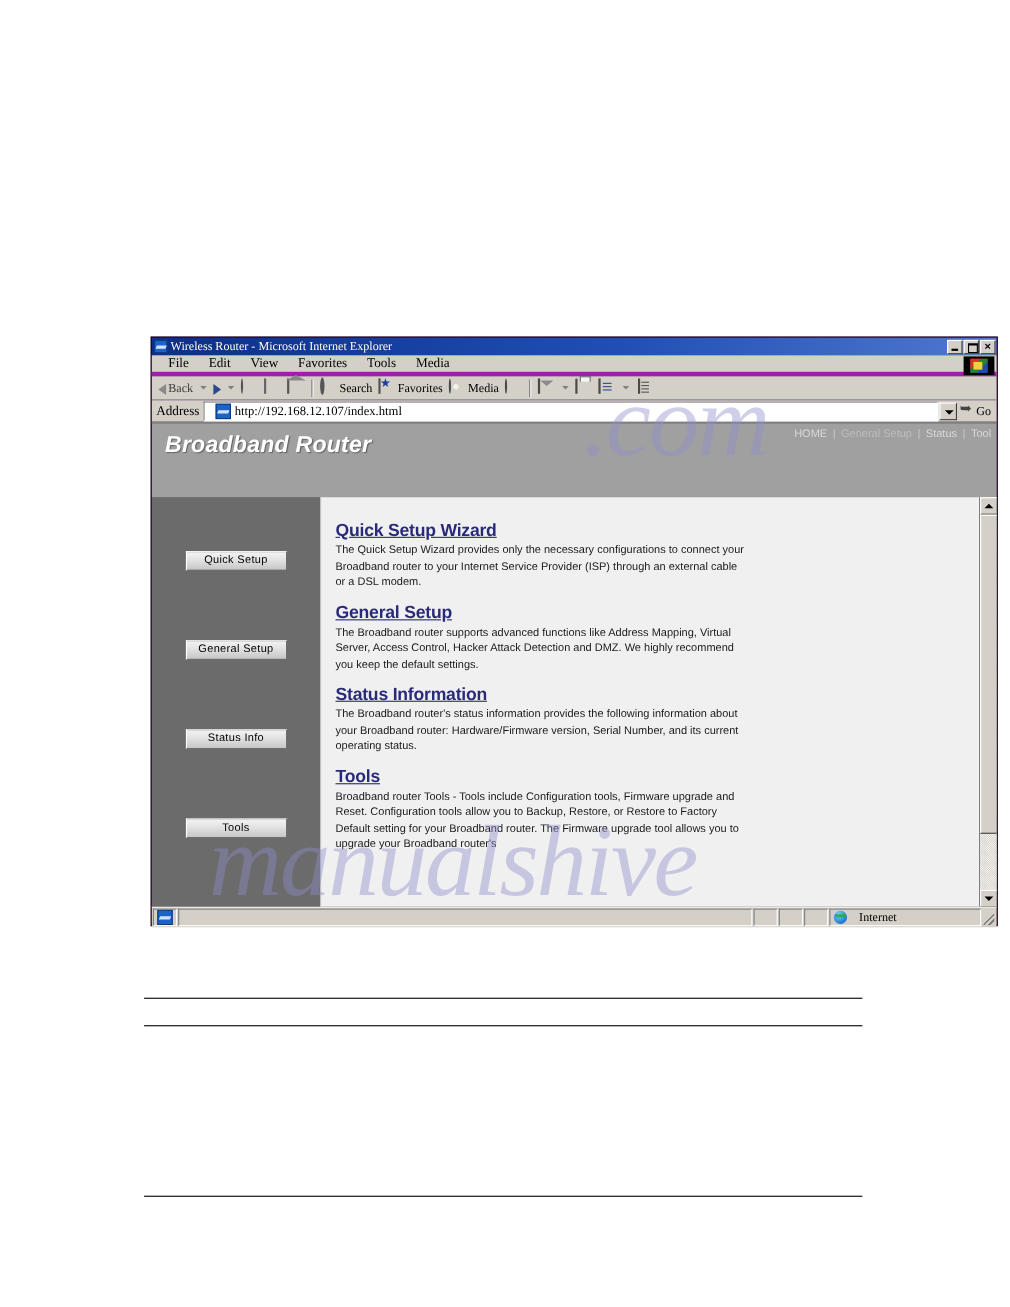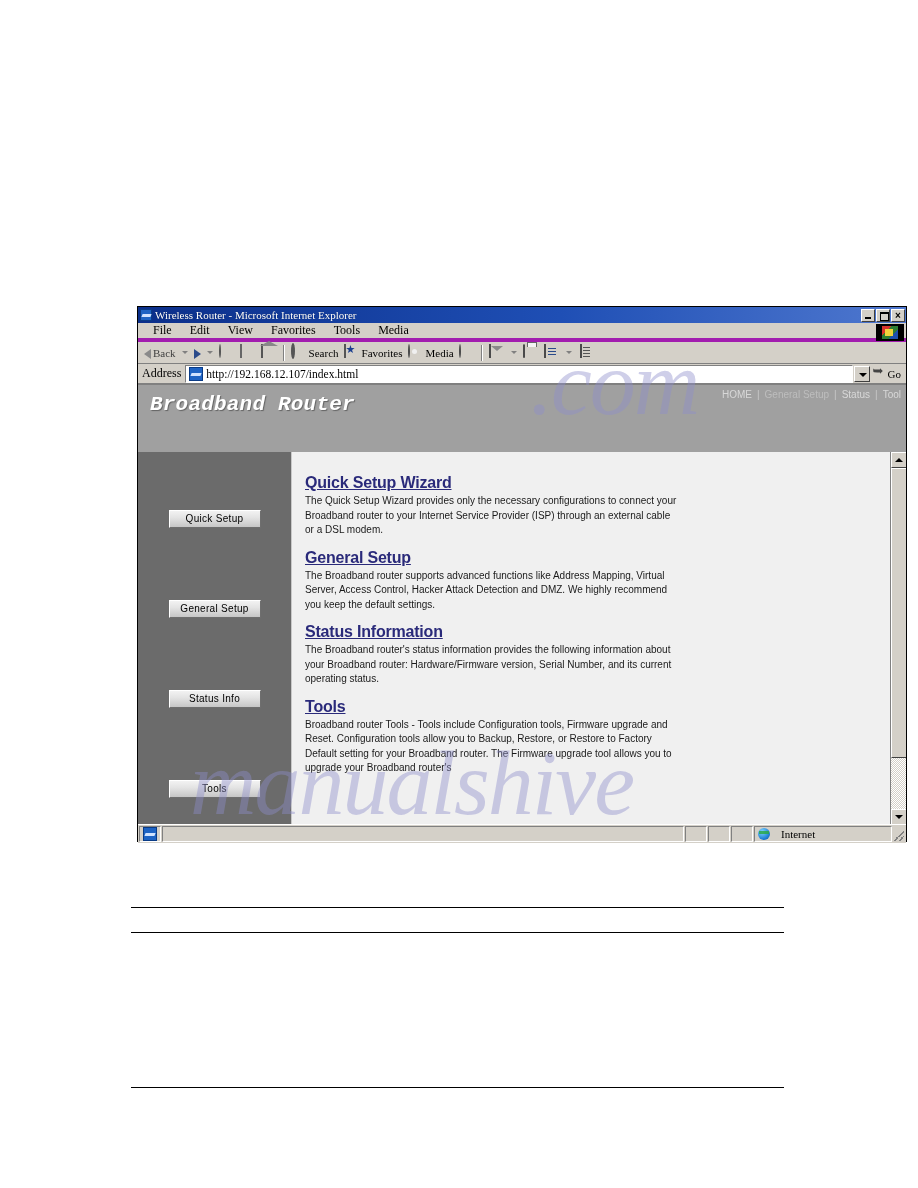--- a/index.html
+++ b/index.html
@@ -270,21 +270,21 @@
     font-size: 12px; color: #000;
     margin-right: 4px; white-space: nowrap;
   }
   .addr-field {
     flex: 1 1 auto;
     height: 18px;
     background: #fff;
     border: 1px solid;
     border-color: #808080 #fff #fff #808080;
     display: flex; align-items: center;
-    padding-left: 3px;
+    padding-left: 10px;
     overflow: hidden;
   }
   .addr-ie-ico {
     width: 14px; height: 14px; flex: 0 0 auto;
     background: #1d63c4; border: 1px solid #0a3b86;
     margin-right: 3px; position: relative;
   }
   .addr-ie-ico:after {
     content:""; position:absolute; left:1px; top:5px; width:10px; height:3px;
     background:#cfe2ff; transform: skewX(-22deg);
@@ -333,21 +333,20 @@
   }
   .brand {
     position: absolute;
     left: 12px; top: 8px;
     color: #ffffff;
     font-size: 21px;
     font-weight: bold;
     font-style: italic;
     letter-spacing: .2px;
     text-shadow: 1px 1px 1px rgba(60,60,60,.6);
-    font-family: Liberation Mono, monospace;
   }
   .page-nav {
     position: absolute;
     right: 0px; top: 4px;
     display: flex; align-items: center;
     font-size: 10px;
     color: #d8d8d8;
   }
   .page-nav .nl { padding: 0 5px; white-space: nowrap; }
   .page-nav .nl.active { color: #bdbdbd; }
@@ -360,21 +359,21 @@
   }
   .sidebar {
     width: 153px;
     background: #6b6b6b;
     flex: 0 0 auto;
     padding-top: 46px;
     position: relative;
   }
   .side-btn-wrap { height: 78px; }
   .side-btn {
-    margin: 12px auto;
+    margin: 3px auto;
     display: block;
     width: 92px; height: 18px;
     background: linear-gradient(#f2f2f2 0%, #e4e4e4 40%, #c6c6c6 100%);
     border: 1px solid;
     border-color: #ffffff #6e6e6e #6e6e6e #ffffff;
     font-family: "Liberation Sans", sans-serif;
     font-size: 10px;
     color: #000;
     line-height: 16px;
     text-align: center;

